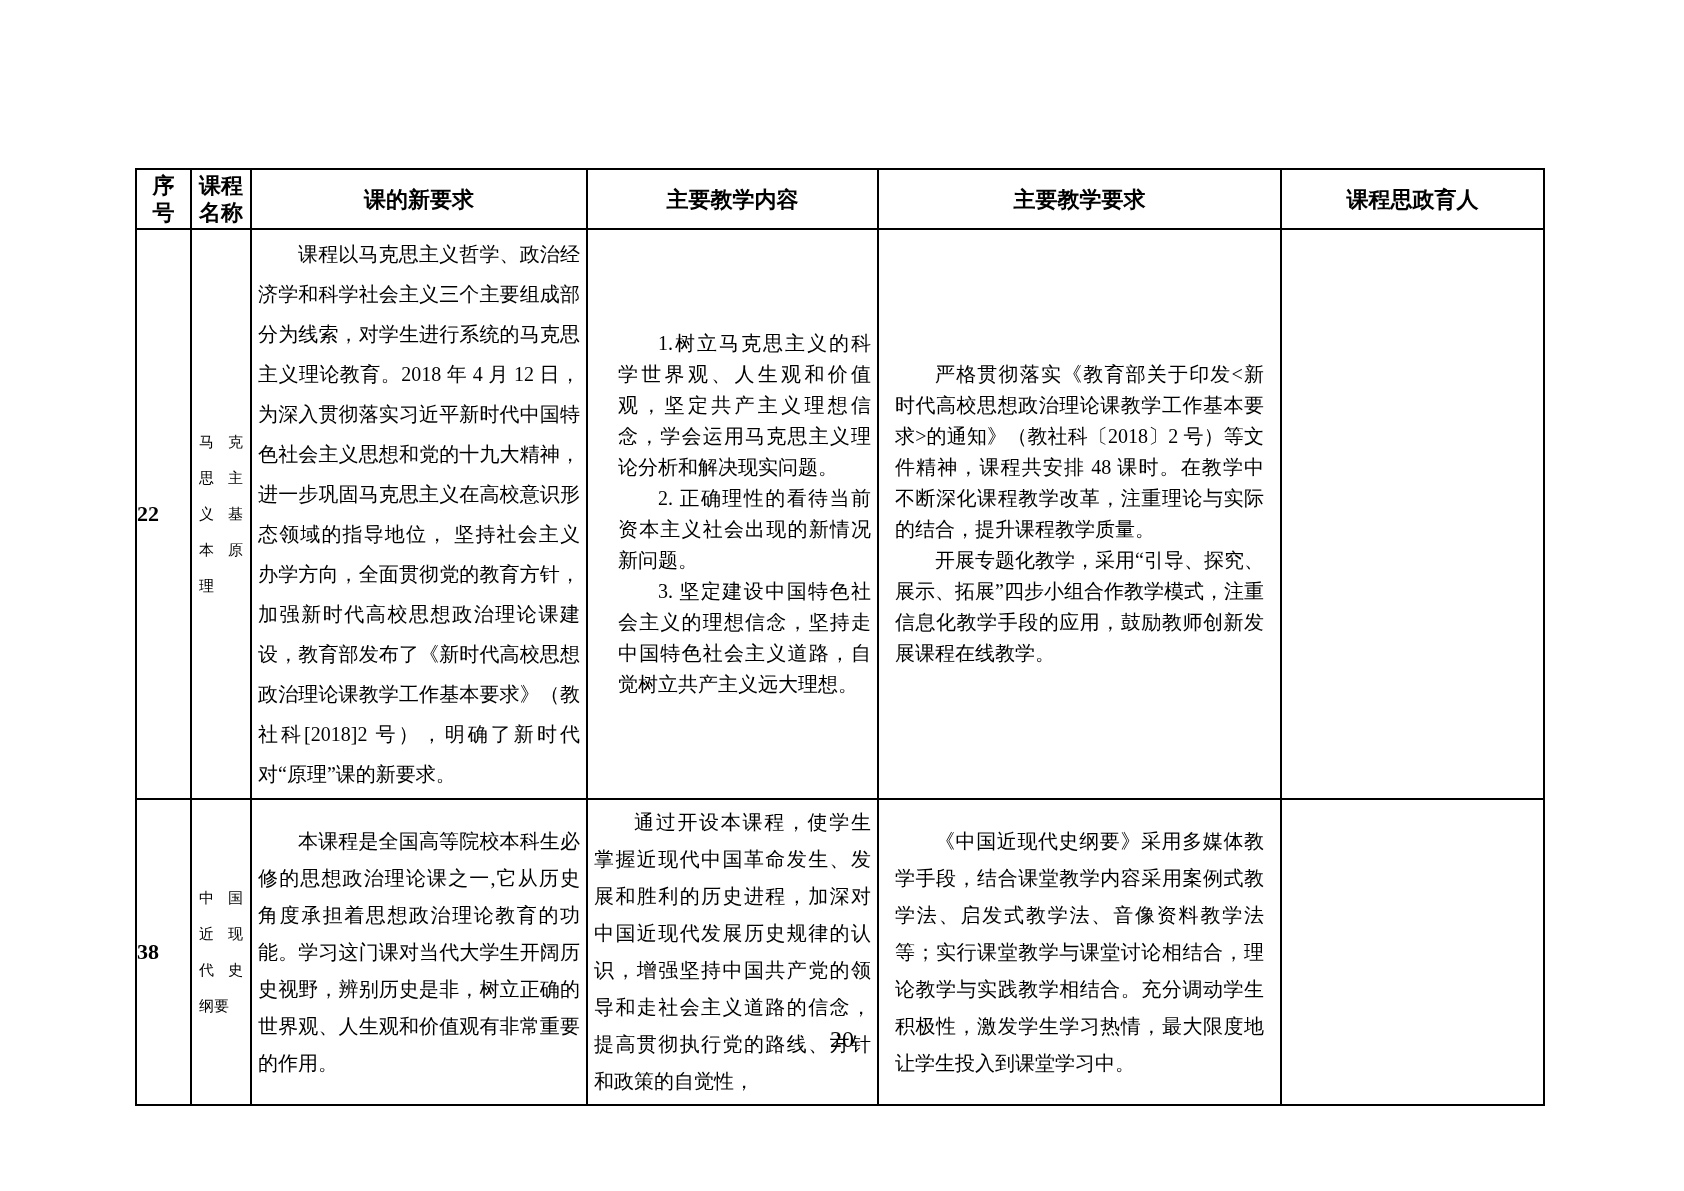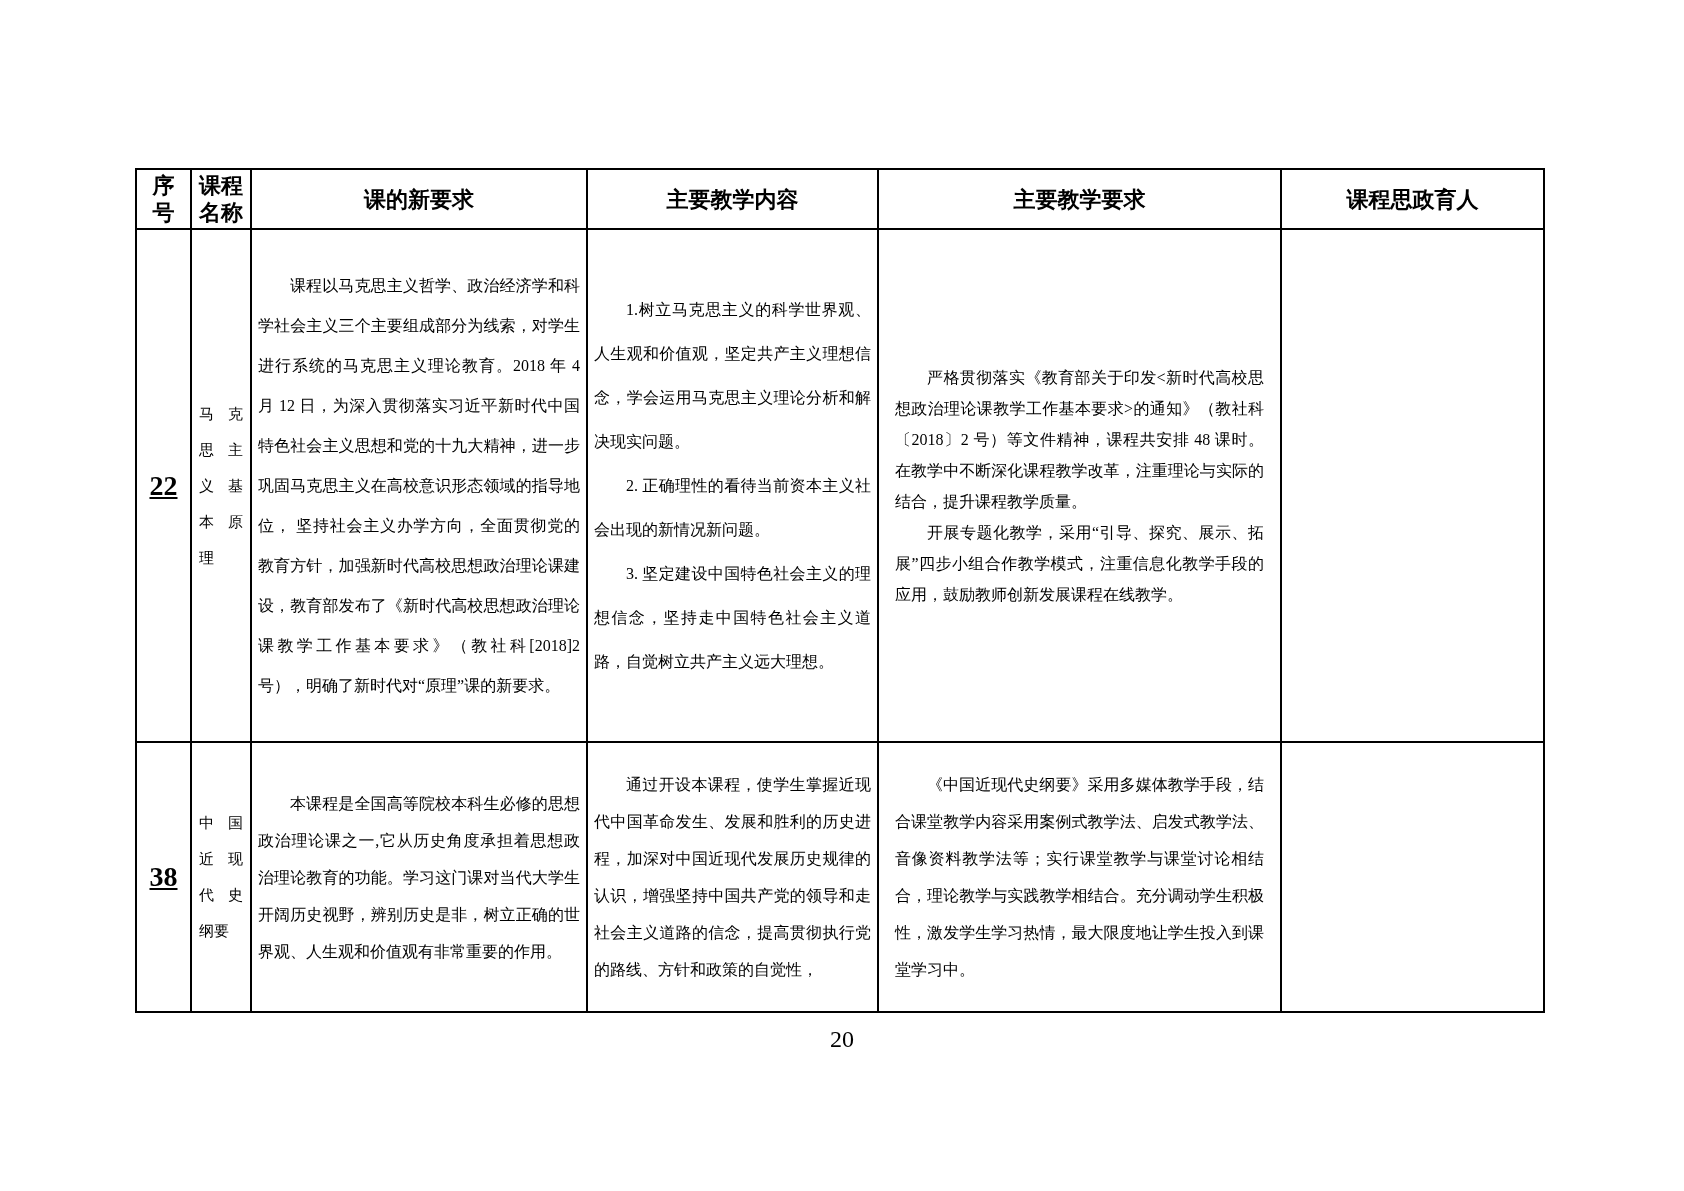--- a/index.html
+++ b/index.html
@@ -28,36 +28,35 @@
   th.th-seq { padding:2px 13px; }
 
   col.c-seq  { width:55px; }
   col.c-name { width:60px; }
   col.c-obj  { width:336px; }
   col.c-cont { width:291px; }
   col.c-req  { width:403px; }
   col.c-ideo { width:263px; }
 
   td.num {
-    font-size:28px; font-weight:bold; text-align:center;
+    font-size:22px; font-weight:bold; 
     font-family:"Liberation Serif","DejaVu Serif",serif;
-    text-decoration:underline;
   }
   td.name {
     font-size:15px; line-height:36px;
     text-align:justify; text-justify:inter-ideograph;
     padding:4px 7px;
   }
-  td.text { font-size:16px; padding:4px 6px; }
+  td.text { font-size:20px; padding:4px 6px; }
   td.req  { padding:4px 16px; }
   td.text p {
     text-indent:2em; text-align:justify; text-justify:inter-ideograph;
   }
   .r22 td.obj  p { line-height:40px; }
-  .r22 td.cont p { line-height:44px; }
+  .r22 td.cont p { line-height:31px;margin-left:24px; }
   .r22 td.req  p { line-height:31px; }
   .r23 td.text p { line-height:37px; }
 
   .page-number {
     position:absolute; left:0; top:1026px; width:100%;
     text-align:center; font-size:24px;
   }
 </style>
 </head>
 <body>

